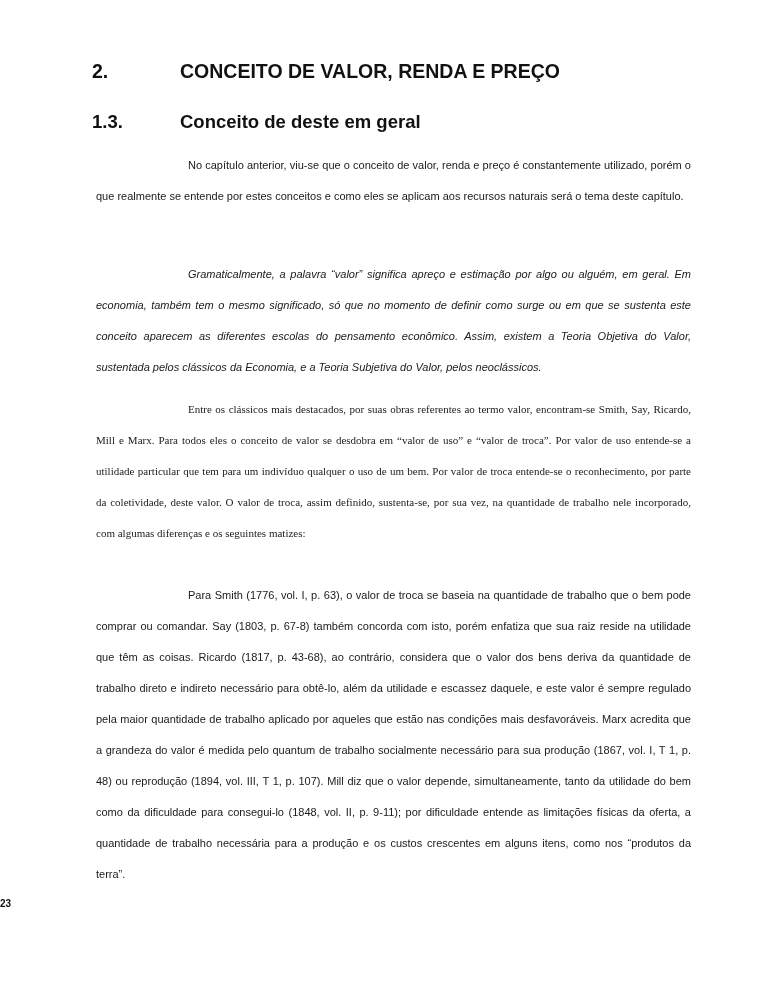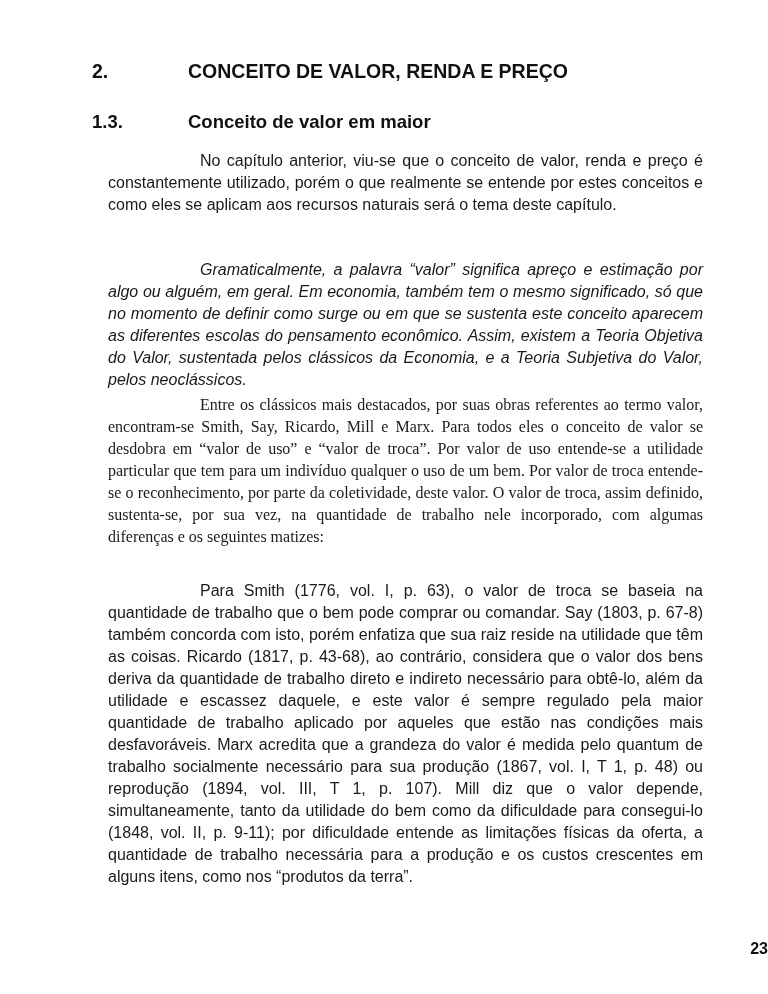--- a/index.html
+++ b/index.html
@@ -1,42 +1,42 @@
 <!DOCTYPE html>
 <html><head>
 <meta charset="utf-8">
 <style>
   html, body { margin: 0; padding: 0; background: #ffffff; }
   body { width: 768px; height: 994px; position: relative; overflow: hidden;
          font-family: "Liberation Sans", sans-serif; color: #111; }
   .page { position: absolute; left: 92px; top: 0; width: 595px; }
   .h { position: absolute; left: 0; font-weight: bold; color: #111; white-space: nowrap; }
   .h .num { position: absolute; left: 0; }
-  .h .txt { position: absolute; left: 96px; }
+  .h .txt { position: absolute; left: 88px; }
   .h1 { top: 60px; font-size: 19.5px; }
   .h2 { top: 111px; font-size: 18.5px; }
-  .para { position: absolute; left: 16px; width: 595px; font-size: 16px;
-          line-height: 22px; text-align: justify; text-indent: 92px; margin: 0; color: #1a1a1a; }
+  .para { position: absolute; left: 4px; width: 595px; font-size: 11px;
+          line-height: 31px; text-align: justify; text-indent: 92px; margin: 0; color: #1a1a1a; }
   .p1 { top: 150px; }
   .p2 { top: 259px; font-style: italic; }
   .p3 { top: 394px; font-family: Liberation Serif, serif; }
   .p4 { top: 580px; }
-  .pagenum { position: absolute; left: 0; width: 768px; text-align: right;
-             top: 940px; font-size: 16px; font-weight: bold; color: #111; }
+  .pagenum { position: absolute; left: 0; width: 768px; text-align: left;
+             top: 898px; font-size: 10px; font-weight: bold; color: #111; }
 </style>
 </head>
 <body>
 
 <div class="page">
   <div class="h h1">
     <span class="num">2.</span>
     <span class="txt">CONCEITO DE VALOR, RENDA E PREÇO</span>
   </div>
   <div class="h h2">
     <span class="num">1.3.</span>
-    <span class="txt">Conceito de valor em maior</span>
+    <span class="txt">Conceito de deste em geral</span>
   </div>
   <p class="para p1">No capítulo anterior, viu-se que o conceito de valor, renda e preço é constantemente utilizado, porém o que realmente se entende por estes conceitos e como eles se aplicam aos recursos naturais será o tema deste capítulo.</p>
   <p class="para p2">Gramaticalmente, a palavra “valor” significa apreço e estimação por algo ou alguém, em geral. Em economia, também tem o mesmo significado, só que no momento de definir como surge ou em que se sustenta este conceito aparecem as diferentes escolas do pensamento econômico. Assim, existem a Teoria Objetiva do Valor, sustentada pelos clássicos da Economia, e a Teoria Subjetiva do Valor, pelos neoclássicos.</p>
   <p class="para p3">Entre os clássicos mais destacados, por suas obras referentes ao termo valor, encontram-se Smith, Say, Ricardo, Mill e Marx. Para todos eles o conceito de valor se desdobra em “valor de uso” e “valor de troca”. Por valor de uso entende-se a utilidade particular que tem para um indivíduo qualquer o uso de um bem. Por valor de troca entende-se o reconhecimento, por parte da coletividade, deste valor. O valor de troca, assim definido, sustenta-se, por sua vez, na quantidade de trabalho nele incorporado, com algumas diferenças e os seguintes matizes:</p>
   <p class="para p4">Para Smith (1776, vol. I, p. 63), o valor de troca se baseia na quantidade de trabalho que o bem pode comprar ou comandar. Say (1803, p. 67-8) também concorda com isto, porém enfatiza que sua raiz reside na utilidade que têm as coisas. Ricardo (1817, p. 43-68), ao contrário, considera que o valor dos bens deriva da quantidade de trabalho direto e indireto necessário para obtê-lo, além da utilidade e escassez daquele, e este valor é sempre regulado pela maior quantidade de trabalho aplicado por aqueles que estão nas condições mais desfavoráveis. Marx acredita que a grandeza do valor é medida pelo quantum de trabalho socialmente necessário para sua produção (1867, vol. I, T 1, p. 48) ou reprodução (1894, vol. III, T 1, p. 107). Mill diz que o valor depende, simultaneamente, tanto da utilidade do bem como da dificuldade para consegui-lo (1848, vol. II, p. 9-11); por dificuldade entende as limitações físicas da oferta, a quantidade de trabalho necessária para a produção e os custos crescentes em alguns itens, como nos “produtos da terra”.</p>
 </div>
 <div class="pagenum">23</div>
 
 </body></html>

